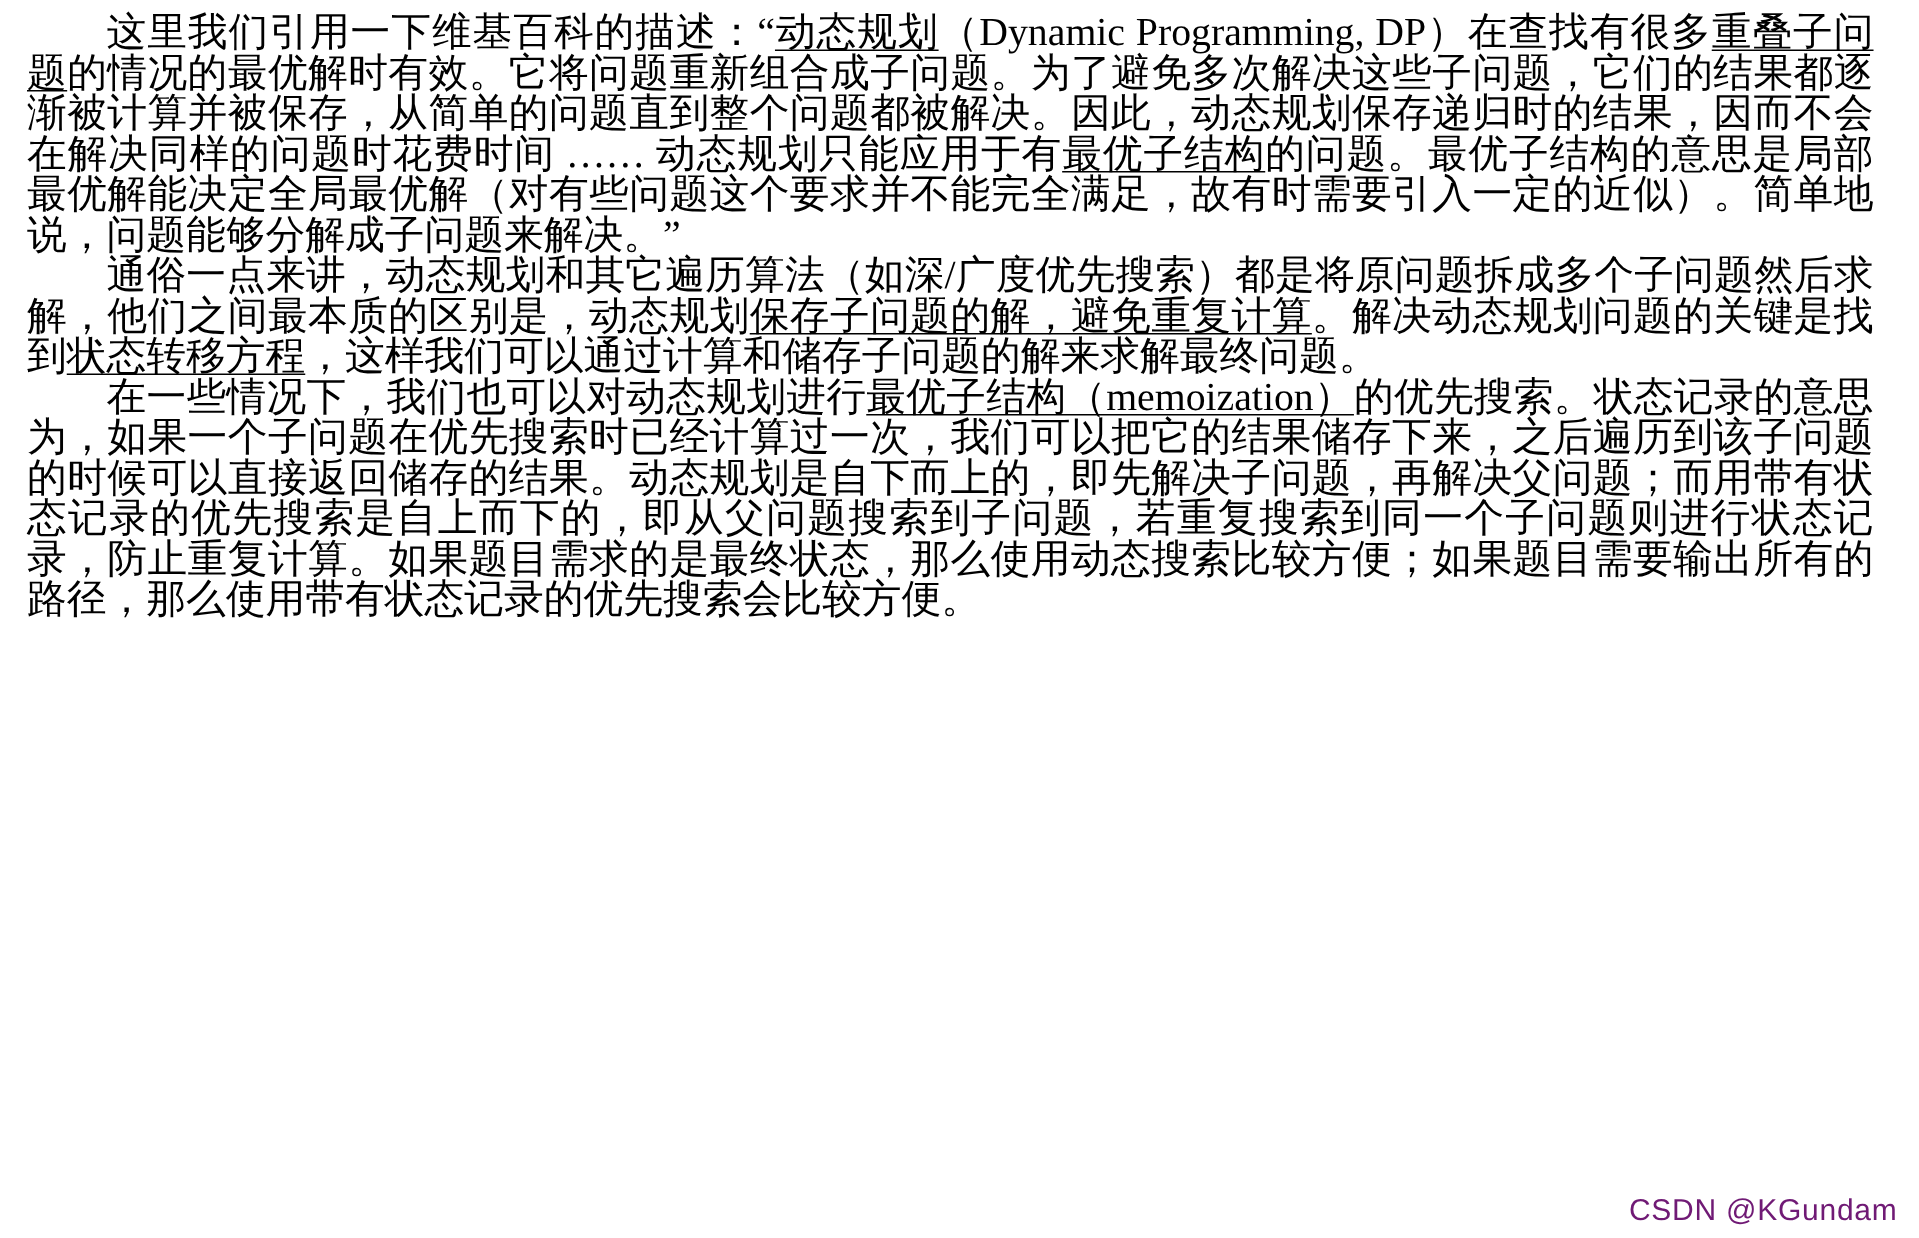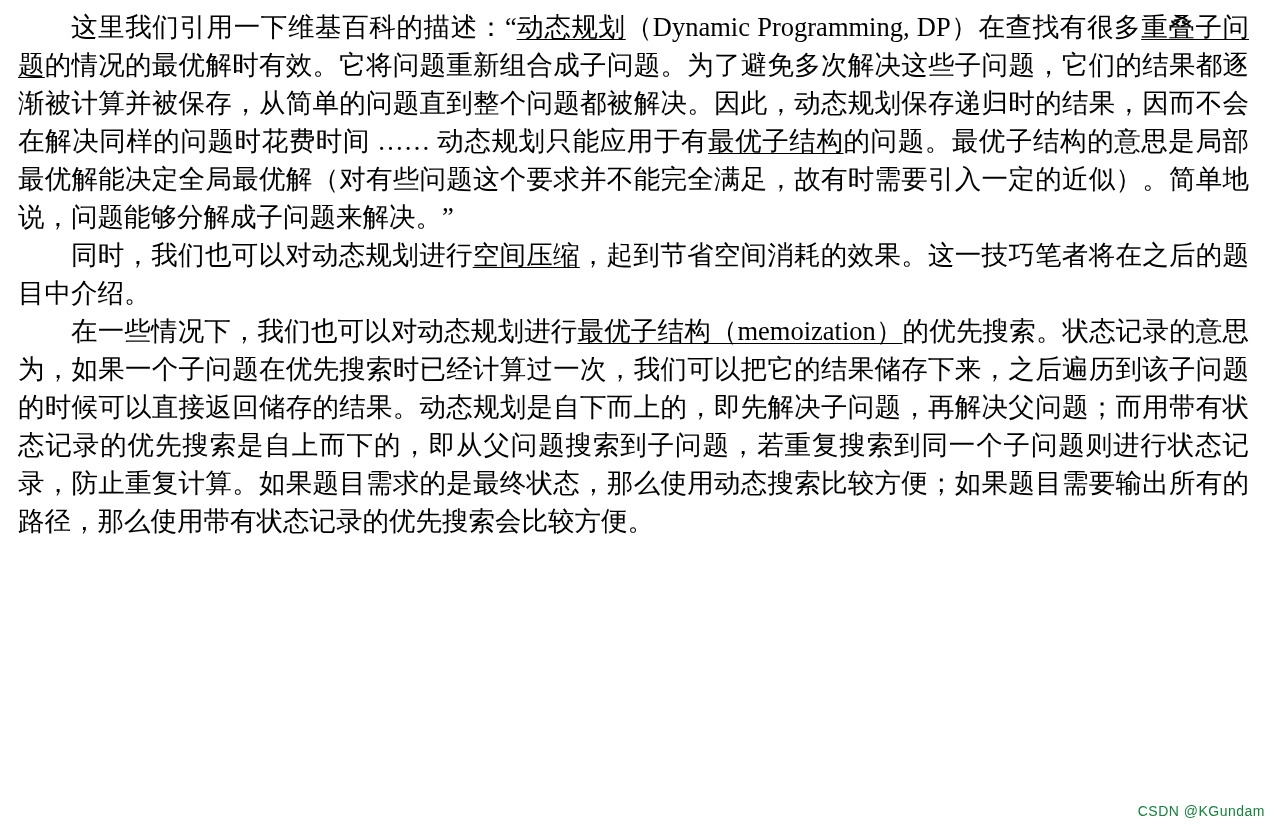--- a/index.html
+++ b/index.html
@@ -19,59 +19,59 @@
     position: absolute;
     left: 0;
     top: 0;
     width: 1279px;
     height: 825px;
     box-sizing: border-box;
     padding: 8px 30px 0 18px;
   }
   .doc-body {
     font-size: 26.5px;
-    line-height: 38px;
+    line-height: 27px;
     text-align: justify;
     text-justify: inter-ideograph;
     letter-spacing: 0px;
   }
   p.para {
     margin: 0;
     text-indent: 2em;
   }
   .u {
     text-decoration: underline;
     text-underline-offset: 3px;
     text-decoration-thickness: 1px;
   }
   .watermark {
     position: absolute;
     right: 14px;
     bottom: 6px;
     font-family: "Liberation Sans", sans-serif;
-    font-size: 14px;
-    color: #15803d;
+    font-size: 20px;
+    color: #701a75;
     letter-spacing: 0.5px;
     margin-left: 12px;
   }
 </style>
 </head>
 <body>
 
 <div class="page">
   <div class="doc-body">
 
     <p class="para">
       <span>这里我们引用一下维基百科的描述：“</span><span class="u">动态规划</span><span>（Dynamic Programming, DP）在查找有很多</span><span class="u">重叠子问题</span><span>的情况的最优解时有效。它将问题重新组合成子问题。为了避免多次解决这些子问题，它们的结果都逐渐被计算并被保存，从简单的问题直到整个问题都被解决。因此，动态规划保存递归时的结果，因而不会在解决同样的问题时花费时间 …… 动态规划只能应用于有</span><span class="u">最优子结构</span><span>的问题。最优子结构的意思是局部最优解能决定全局最优解（对有些问题这个要求并不能完全满足，故有时需要引入一定的近似）。简单地说，问题能够分解成子问题来解决。”</span>
     </p>
 
+    <p class="para">
+      <span>通俗一点来讲，动态规划和其它遍历算法（如深/广度优先搜索）都是将原问题拆成多个子问题然后求解，他们之间最本质的区别是，动态规划</span><span class="u">保存子问题的解，避免重复计算</span><span>。解决动态规划问题的关键是找到</span><span class="u">状态转移方程</span><span>，这样我们可以通过计算和储存子问题的解来求解最终问题。</span>
+    </p>
 
-    <p class="para">
-      <span>同时，我们也可以对动态规划进行</span><span class="u">空间压缩</span><span>，起到节省空间消耗的效果。这一技巧笔者将在之后的题目中介绍。</span>
-    </p>
 
     <p class="para">
       <span>在一些情况下，我们也可以对动态规划进行</span><span class="u">最优子结构（memoization）</span><span>的优先搜索。状态记录的意思为，如果一个子问题在优先搜索时已经计算过一次，我们可以把它的结果储存下来，之后遍历到该子问题的时候可以直接返回储存的结果。动态规划是自下而上的，即先解决子问题，再解决父问题；而用带有状态记录的优先搜索是自上而下的，即从父问题搜索到子问题，若重复搜索到同一个子问题则进行状态记录，防止重复计算。如果题目需求的是最终状态，那么使用动态搜索比较方便；如果题目需要输出所有的路径，那么使用带有状态记录的优先搜索会比较方便。</span>
     </p>
 
   </div>
 
   <div class="watermark">CSDN @KGundam</div>
 </div>
 

